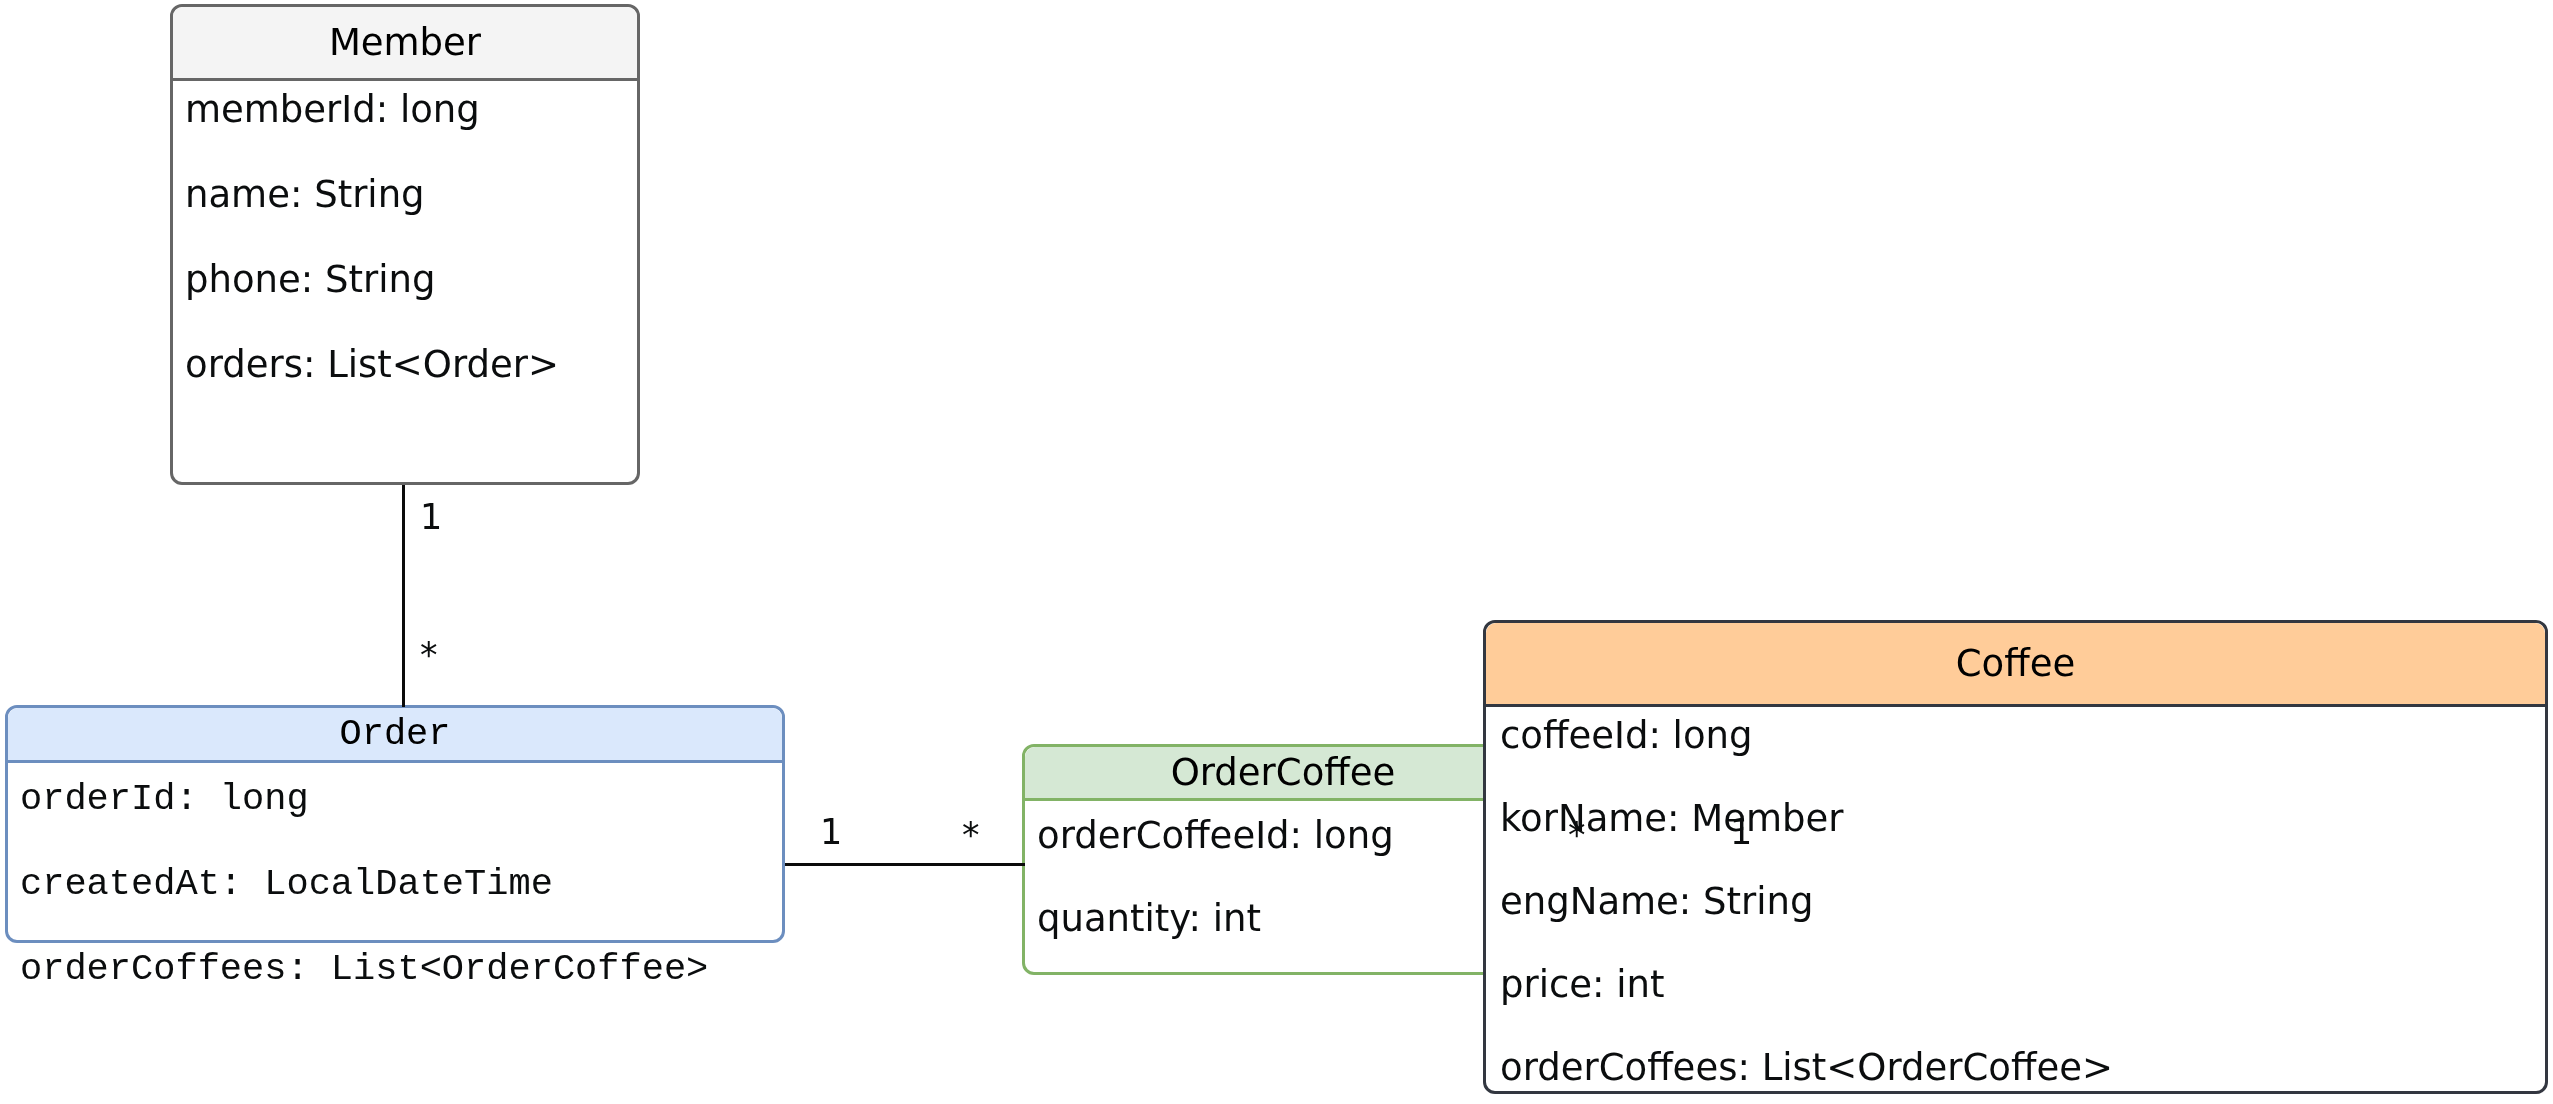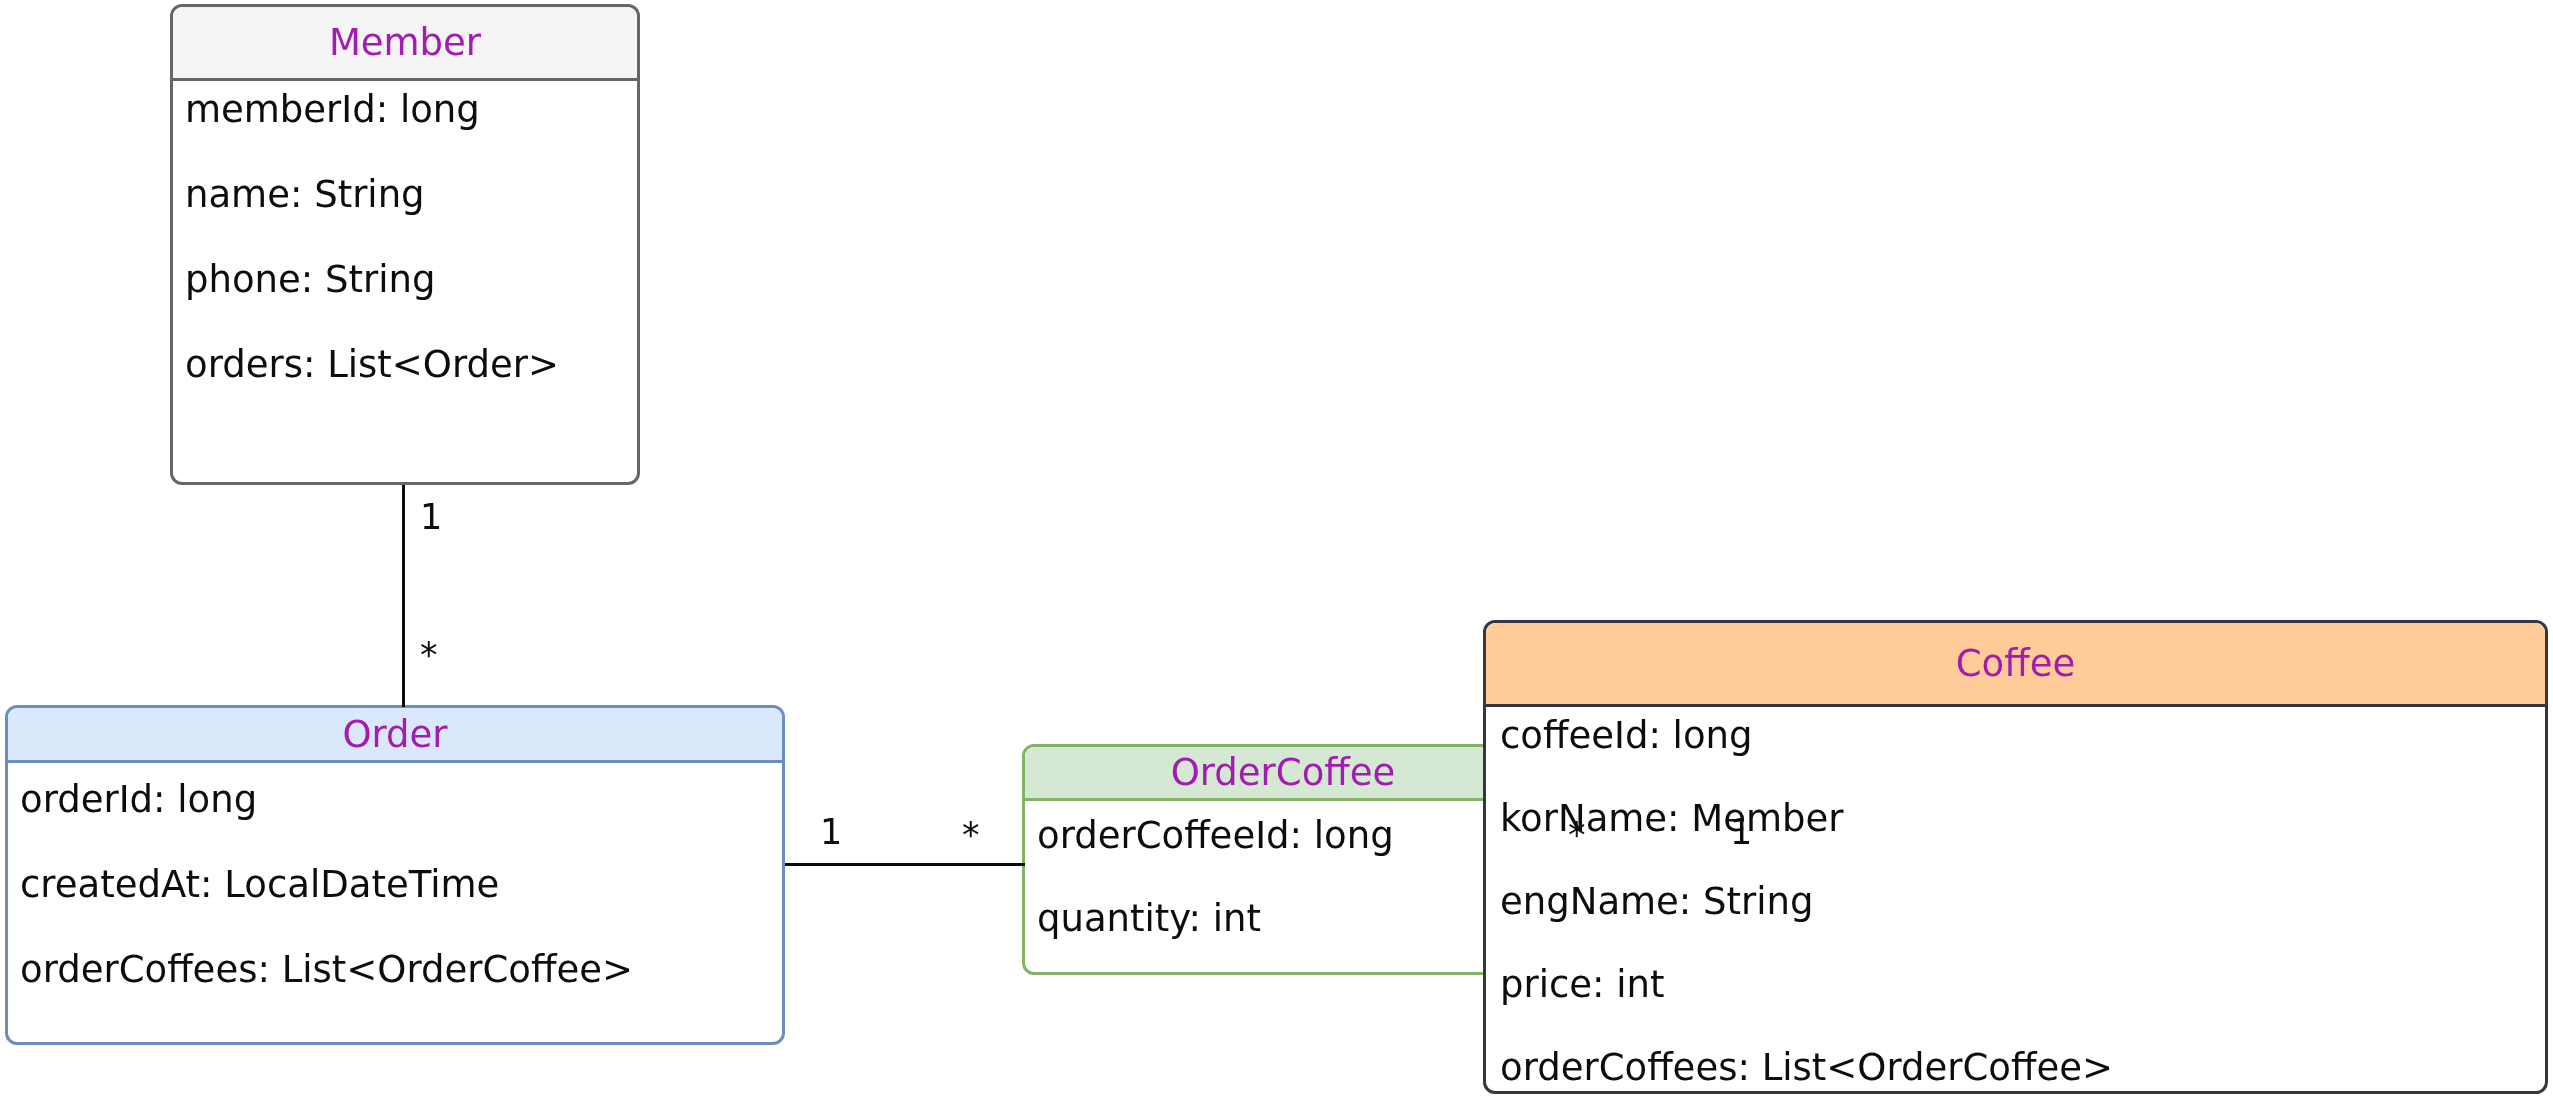--- a/index.html
+++ b/index.html
@@ -24,21 +24,21 @@
     border-radius: 12px;
     background: #ffffff;
     overflow: visible;
   }
   .class-header {
     box-sizing: border-box;
     width: 100%;
     text-align: center;
     font-size: 37px;
     line-height: 1.0;
-    color: #a21caf;
+    color: #000000;
     border-top-left-radius: 10px;
     border-top-right-radius: 10px;
     display: flex;
     align-items: center;
     justify-content: center;
     white-space: nowrap;
   }
   .class-attrs {
     box-sizing: border-box;
     padding-top: 10px;
@@ -111,21 +111,21 @@
   <div class="class-box skin-member" style="left:170px; top:4px; width:470px; height:481px;">
     <div class="class-header" style="height:74px;">Member</div>
     <div class="class-attrs" style="">
       <p class="attr" style="margin-bottom:48px;">memberId: long</p>
       <p class="attr" style="margin-bottom:48px;">name: String</p>
       <p class="attr" style="margin-bottom:48px;">phone: String</p>
       <p class="attr" style="margin-bottom:0;">orders: List&lt;Order&gt;</p>
     </div>
   </div>
 
-  <div class="class-box skin-order" style="left:5px; top:705px; width:780px; height:340px;">
+  <div class="class-box skin-order" style="left:5px; top:705px; width:780px; height:238px;font-family:Liberation Mono, monospace;">
     <div class="class-header" style="height:55px;">Order</div>
     <div class="class-attrs" style="padding-top:18px;">
       <p class="attr" style="margin-bottom:48px;">orderId: long</p>
       <p class="attr" style="margin-bottom:48px;">createdAt: LocalDateTime</p>
       <p class="attr" style="margin-bottom:0;">orderCoffees: List&lt;OrderCoffee&gt;</p>
     </div>
   </div>
 
   <div class="class-box skin-ordercoffee" style="left:1022px; top:744px; width:522px; height:231px;">
     <div class="class-header" style="height:54px;">OrderCoffee</div>

